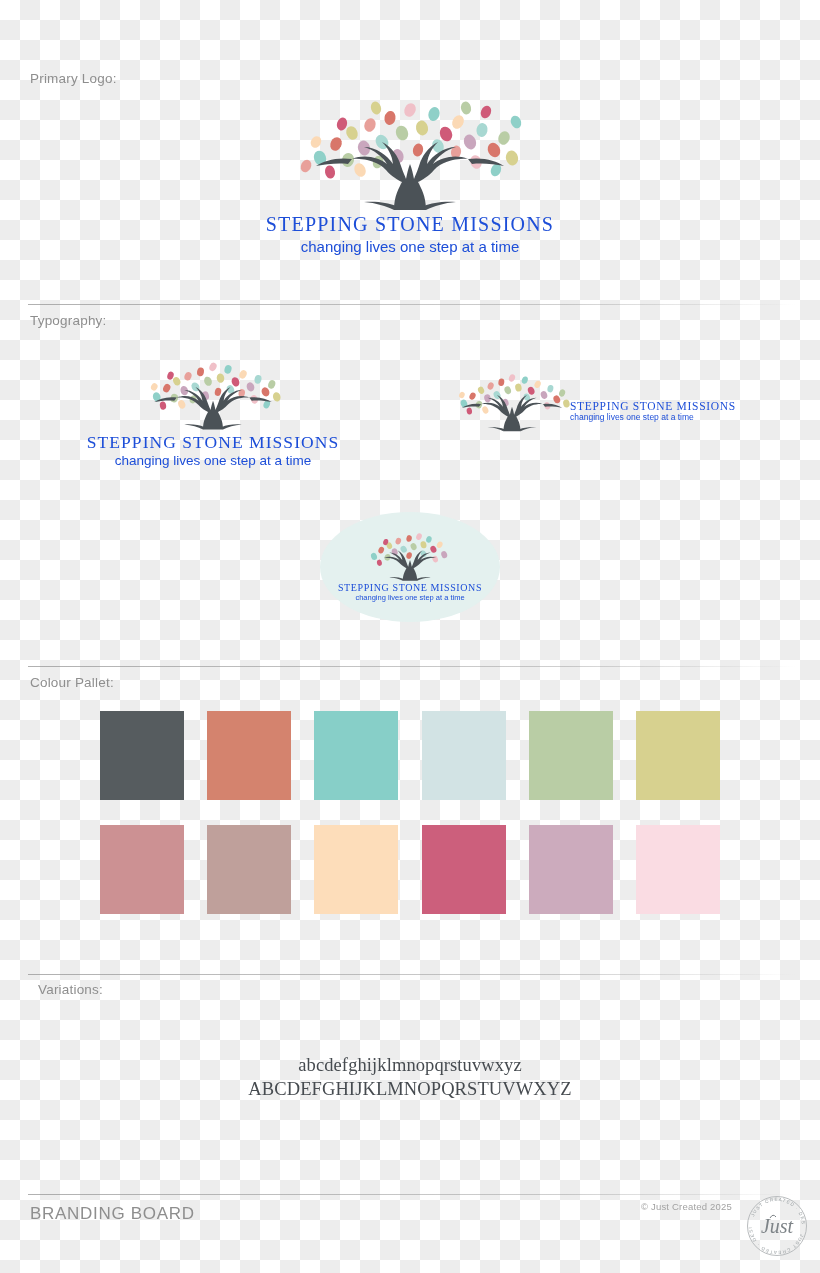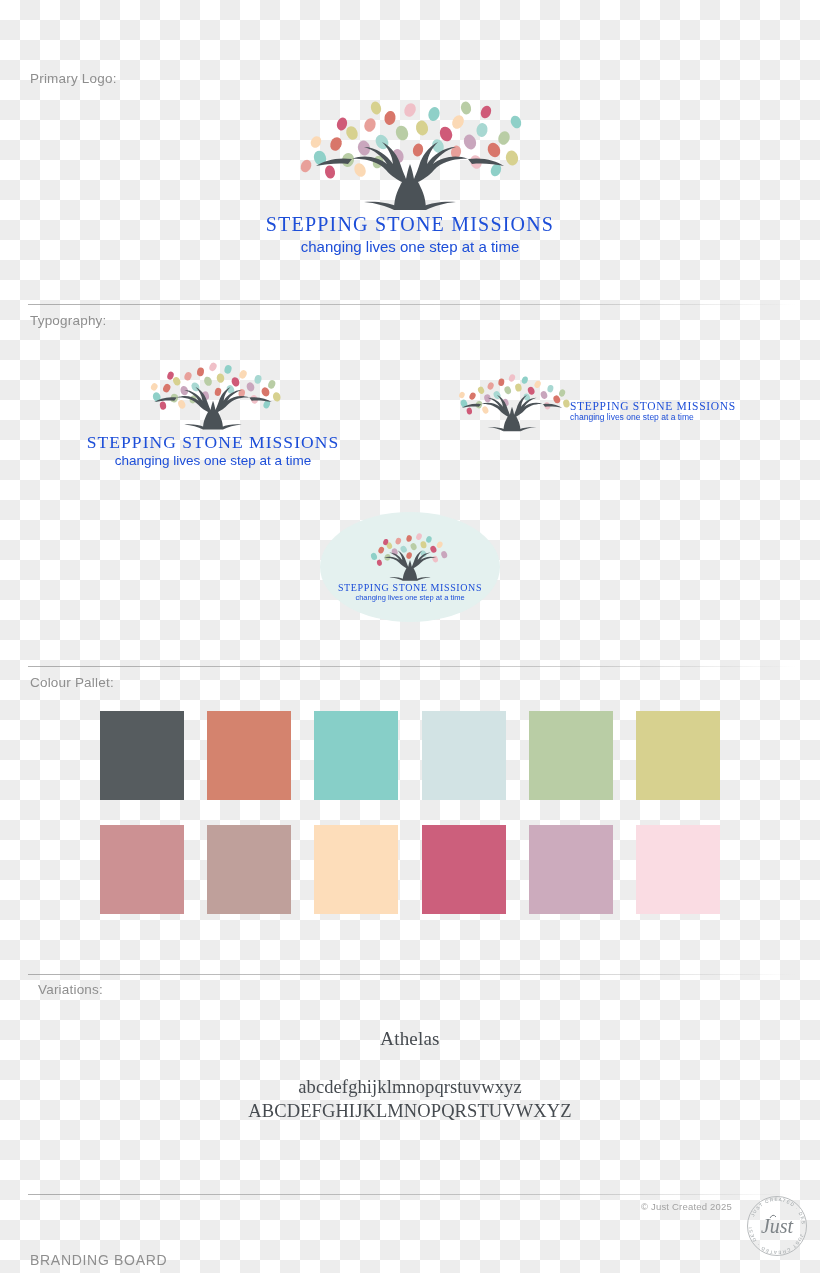--- a/index.html
+++ b/index.html
@@ -74,21 +74,21 @@
   .swatch{width:84px;height:89px;}
 
   
   #typography{position:absolute;left:0;right:0;top:1028px;text-align:center;
     font-family:"Liberation Serif", serif;color:#464b50;}
   #typography .type-name{font-size:19px;letter-spacing:.2px;}
   #typography .type-lower{font-size:18.5px;margin-top:27px;letter-spacing:.1px;}
   #typography .type-upper{font-size:18.5px;margin-top:3px;letter-spacing:.1px;}
 
   
-  #footer-left{position:absolute;left:30px;top:1252px;font-size:14px;color:#8e8e8e;letter-spacing:.7px;}
+  #footer-left{position:absolute;left:30px;top:1204px;font-size:17px;color:#8e8e8e;letter-spacing:.7px;}
   #footer-right{position:absolute;right:88px;top:1201px;font-size:9.5px;color:#a2a2a2;letter-spacing:.2px;}
   #stamp{position:absolute;right:10px;top:1193px;width:66px;height:66px;}
 </style>
 </head>
 <body>
 
 <div class="board">
 
   <div class="section-label" style="left:30px;top:39px;margin-top:32px;">Primary Logo:</div>
 
@@ -324,21 +324,20 @@
       <div class="swatch" style="background:#cc5f7c"></div>
       <div class="swatch" style="background:#ccabbd"></div>
       <div class="swatch" style="background:#fadce3"></div>
     </div>
   </div>
 
   <div class="divider" style="left:28px;top:974px;width:768px;"></div>
   <div class="section-label" style="left:38px;top:982px;">Variations:</div>
 
   <div id="typography">
-    <div class="type-name">Athelas</div>
     <div class="type-lower">abcdefghijklmnopqrstuvwxyz</div>
     <div class="type-upper">ABCDEFGHIJKLMNOPQRSTUVWXYZ</div>
   </div>
 
   <div class="divider" style="left:28px;top:1194px;width:768px;"></div>
   <div id="footer-left">BRANDING BOARD</div>
   <div id="footer-right">© Just Created 2025</div>
 
   <div id="stamp">
     <svg width="66" height="66" viewBox="0 0 66 66">

